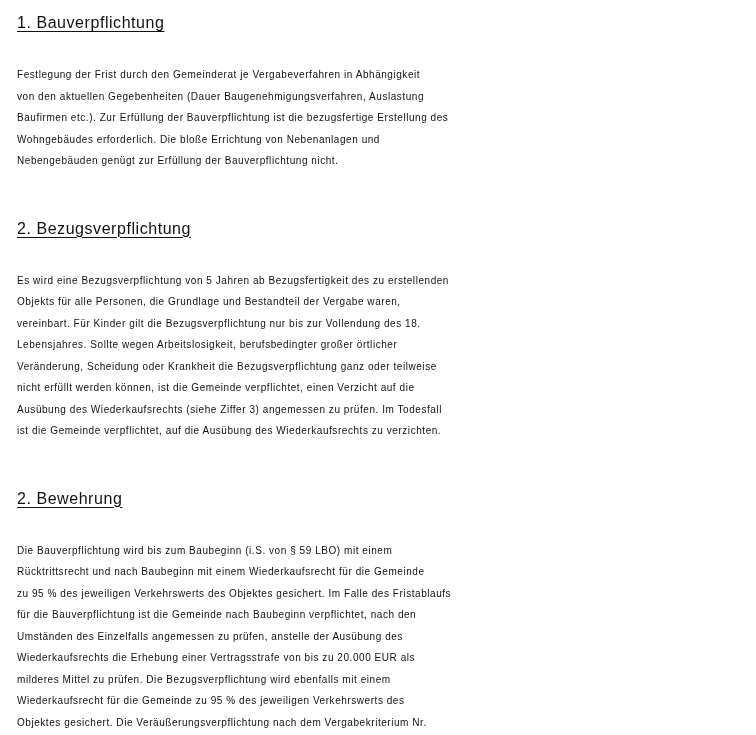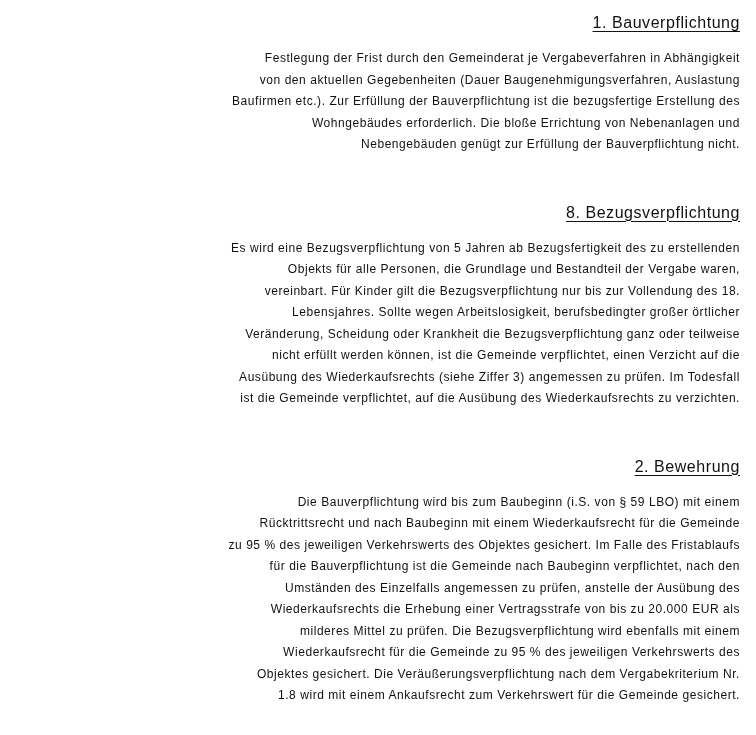--- a/index.html
+++ b/index.html
@@ -11,58 +11,57 @@
     width: 756px;
     height: 735px;
     box-sizing: border-box;
     padding: 12px 16px 0 17px;
     font-family: "Liberation Sans", "DejaVu Sans", sans-serif;
     color: #111111;
     overflow: hidden;
   }
   .doc-section {
     display: block;
-    text-align: right;
   }
   .doc-section + .doc-section {
     margin-top: 46px;
   }
   .section-heading {
     margin: 0;
     font-size: 16px;
     font-weight: 400;
     line-height: 22px;
     letter-spacing: 0.55px;
     text-decoration: underline;
     text-decoration-thickness: 1px;
     text-underline-offset: 3px;
   }
   .section-body {
-    margin: 14px 0 0 0;
-    font-size: 12px;
+    margin: 30px 0 0 0;
+    font-size: 10px;
     font-weight: 400;
     line-height: 21.5px;
     letter-spacing: 0.55px;
     white-space: pre-line;
   }
 </style>
 </head>
 <body>
 
 <section class="doc-section">
   <h2 class="section-heading">1. Bauverpflichtung</h2>
   <p class="section-body">Festlegung der Frist durch den Gemeinderat je Vergabeverfahren in Abhängigkeit
 von den aktuellen Gegebenheiten (Dauer Baugenehmigungsverfahren, Auslastung
 Baufirmen etc.). Zur Erfüllung der Bauverpflichtung ist die bezugsfertige Erstellung des
 Wohngebäudes erforderlich. Die bloße Errichtung von Nebenanlagen und
 Nebengebäuden genügt zur Erfüllung der Bauverpflichtung nicht.</p>
 </section>
 
 <section class="doc-section">
-  <h2 class="section-heading">8. Bezugsverpflichtung</h2>
+  <h2 class="section-heading">2. Bezugsverpflichtung</h2>
   <p class="section-body">Es wird eine Bezugsverpflichtung von 5 Jahren ab Bezugsfertigkeit des zu erstellenden
 Objekts für alle Personen, die Grundlage und Bestandteil der Vergabe waren,
 vereinbart. Für Kinder gilt die Bezugsverpflichtung nur bis zur Vollendung des 18.
 Lebensjahres. Sollte wegen Arbeitslosigkeit, berufsbedingter großer örtlicher
 Veränderung, Scheidung oder Krankheit die Bezugsverpflichtung ganz oder teilweise
 nicht erfüllt werden können, ist die Gemeinde verpflichtet, einen Verzicht auf die
 Ausübung des Wiederkaufsrechts (siehe Ziffer 3) angemessen zu prüfen. Im Todesfall
 ist die Gemeinde verpflichtet, auf die Ausübung des Wiederkaufsrechts zu verzichten.</p>
 </section>
 

